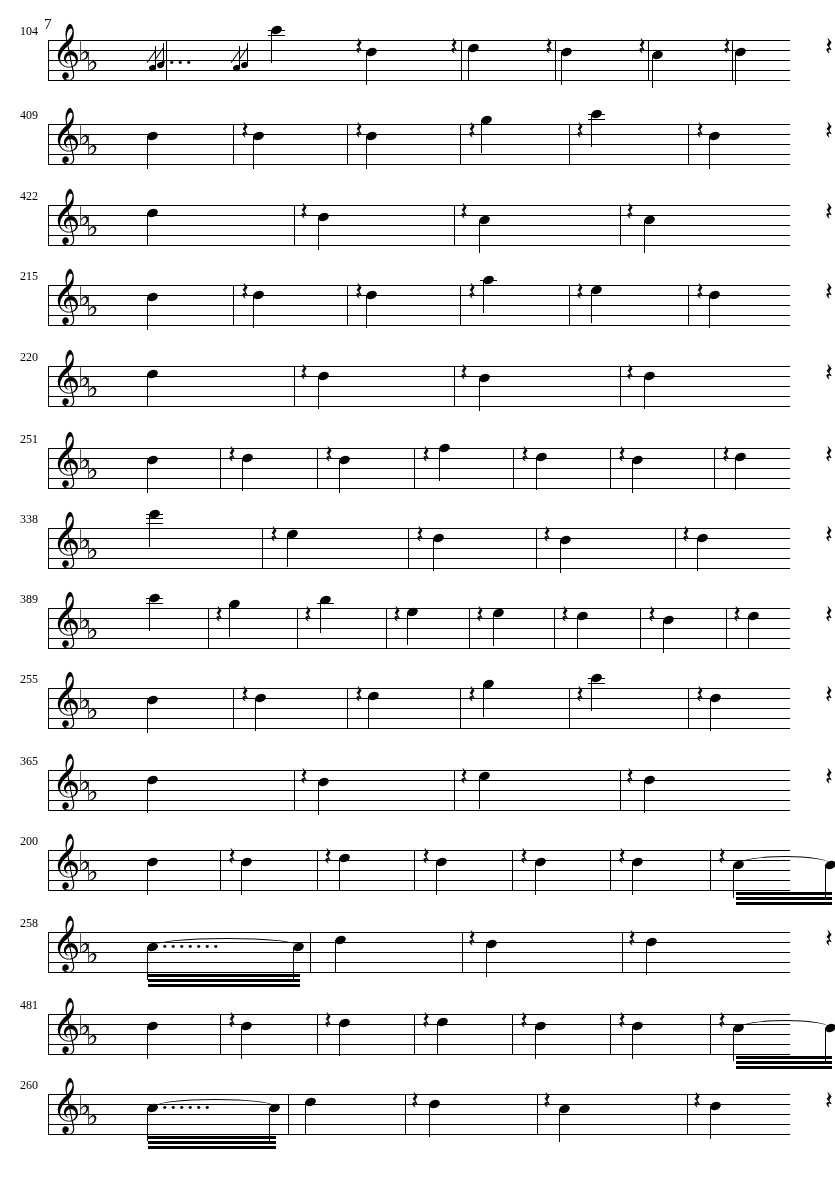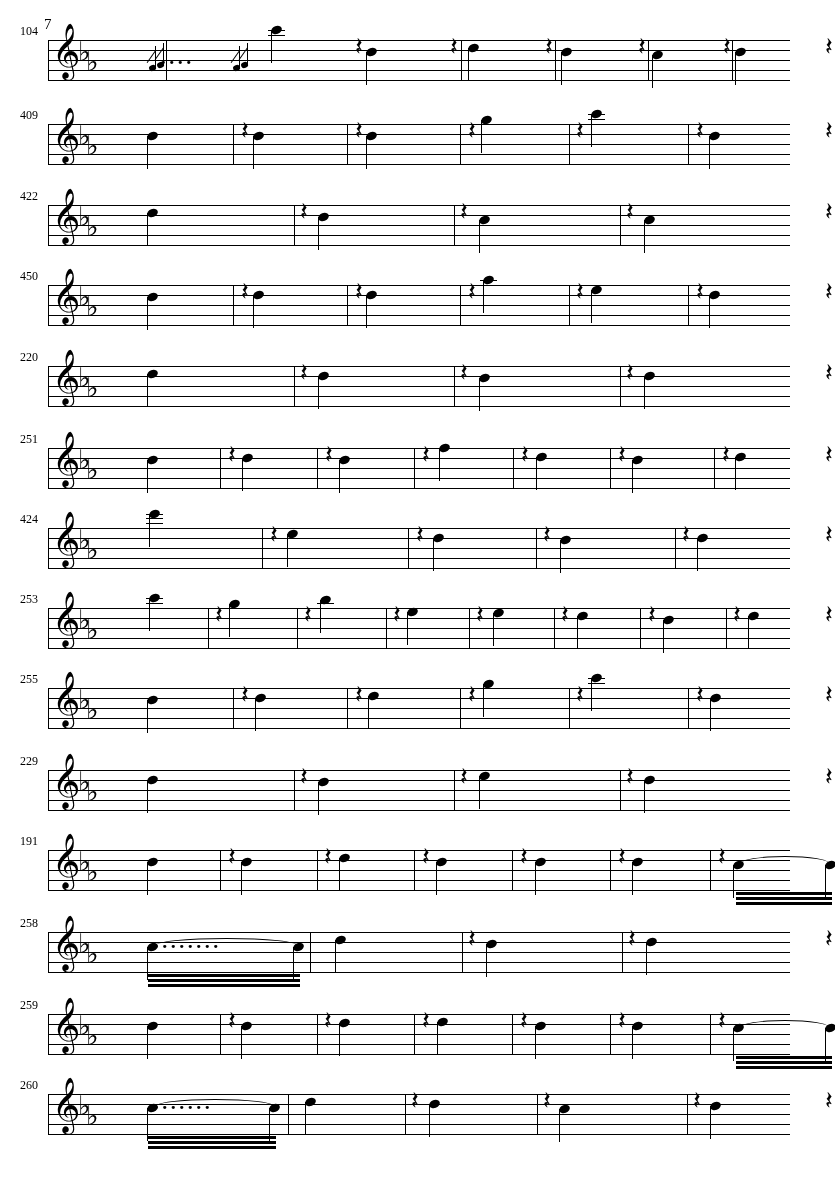--- a/index.html
+++ b/index.html
@@ -329,21 +329,21 @@
           <div class="stem down"></div>
         </div>
         <div class="rest" style="left: 626px; top: -6px;">𝄽</div>
         <div class="note" style="left: 649px; top: 15px;">
           <div class="head"></div>
           <div class="stem down"></div>
         </div>
         <div class="rest" style="left: 825px; top: -6px;">𝄽</div>
       </div>
       <div class="system" style="top: 285px;">
-        <div class="measure-number">450</div>
+        <div class="measure-number">215</div>
         <div class="staff">
           <div class="line l0"></div>
           <div class="line l1"></div>
           <div class="line l2"></div>
           <div class="line l3"></div>
           <div class="line l4"></div>
         </div>
         <div class="barline" style="left: 48px;"></div>
         <div class="clef">𝄞</div>
         <div class="keysig" style="left: 78px; top: -2px;">♭</div>
@@ -472,21 +472,21 @@
           <div class="stem down"></div>
         </div>
         <div class="rest" style="left: 722px; top: -6px;">𝄽</div>
         <div class="note" style="left: 740px; top: 9px;">
           <div class="head"></div>
           <div class="stem down"></div>
         </div>
         <div class="rest" style="left: 825px; top: -6px;">𝄽</div>
       </div>
       <div class="system" style="top: 528px;">
-        <div class="measure-number">424</div>
+        <div class="measure-number">338</div>
         <div class="staff">
           <div class="line l0"></div>
           <div class="line l1"></div>
           <div class="line l2"></div>
           <div class="line l3"></div>
           <div class="line l4"></div>
         </div>
         <div class="barline" style="left: 48px;"></div>
         <div class="clef">𝄞</div>
         <div class="keysig" style="left: 78px; top: -2px;">♭</div>
@@ -519,21 +519,21 @@
           <div class="stem down"></div>
         </div>
         <div class="rest" style="left: 682px; top: -6px;">𝄽</div>
         <div class="note" style="left: 702px; top: 10px;">
           <div class="head"></div>
           <div class="stem down"></div>
         </div>
         <div class="rest" style="left: 825px; top: -6px;">𝄽</div>
       </div>
       <div class="system" style="top: 608px;">
-        <div class="measure-number">253</div>
+        <div class="measure-number">389</div>
         <div class="staff">
           <div class="line l0"></div>
           <div class="line l1"></div>
           <div class="line l2"></div>
           <div class="line l3"></div>
           <div class="line l4"></div>
         </div>
         <div class="barline" style="left: 48px;"></div>
         <div class="clef">𝄞</div>
         <div class="keysig" style="left: 78px; top: -2px;">♭</div>
@@ -639,21 +639,21 @@
           <div class="stem down"></div>
         </div>
         <div class="rest" style="left: 696px; top: -6px;">𝄽</div>
         <div class="note" style="left: 715px; top: 10px;">
           <div class="head"></div>
           <div class="stem down"></div>
         </div>
         <div class="rest" style="left: 825px; top: -6px;">𝄽</div>
       </div>
       <div class="system" style="top: 770px;">
-        <div class="measure-number">229</div>
+        <div class="measure-number">365</div>
         <div class="staff">
           <div class="line l0"></div>
           <div class="line l1"></div>
           <div class="line l2"></div>
           <div class="line l3"></div>
           <div class="line l4"></div>
         </div>
         <div class="barline" style="left: 48px;"></div>
         <div class="clef">𝄞</div>
         <div class="keysig" style="left: 78px; top: -2px;">♭</div>
@@ -676,21 +676,21 @@
           <div class="stem down"></div>
         </div>
         <div class="rest" style="left: 626px; top: -6px;">𝄽</div>
         <div class="note" style="left: 649px; top: 10px;">
           <div class="head"></div>
           <div class="stem down"></div>
         </div>
         <div class="rest" style="left: 825px; top: -6px;">𝄽</div>
       </div>
       <div class="system" style="top: 850px;">
-        <div class="measure-number">191</div>
+        <div class="measure-number">200</div>
         <div class="staff">
           <div class="line l0"></div>
           <div class="line l1"></div>
           <div class="line l2"></div>
           <div class="line l3"></div>
           <div class="line l4"></div>
         </div>
         <div class="barline" style="left: 48px;"></div>
         <div class="clef">𝄞</div>
         <div class="keysig" style="left: 78px; top: -2px;">♭</div>
@@ -783,21 +783,21 @@
           <div class="stem down"></div>
         </div>
         <div class="rest" style="left: 628px; top: -6px;">𝄽</div>
         <div class="note" style="left: 651px; top: 10px;">
           <div class="head"></div>
           <div class="stem down"></div>
         </div>
         <div class="rest" style="left: 825px; top: -6px;">𝄽</div>
       </div>
       <div class="system" style="top: 1014px;">
-        <div class="measure-number">259</div>
+        <div class="measure-number">481</div>
         <div class="staff">
           <div class="line l0"></div>
           <div class="line l1"></div>
           <div class="line l2"></div>
           <div class="line l3"></div>
           <div class="line l4"></div>
         </div>
         <div class="barline" style="left: 48px;"></div>
         <div class="clef">𝄞</div>
         <div class="keysig" style="left: 78px; top: -2px;">♭</div>

